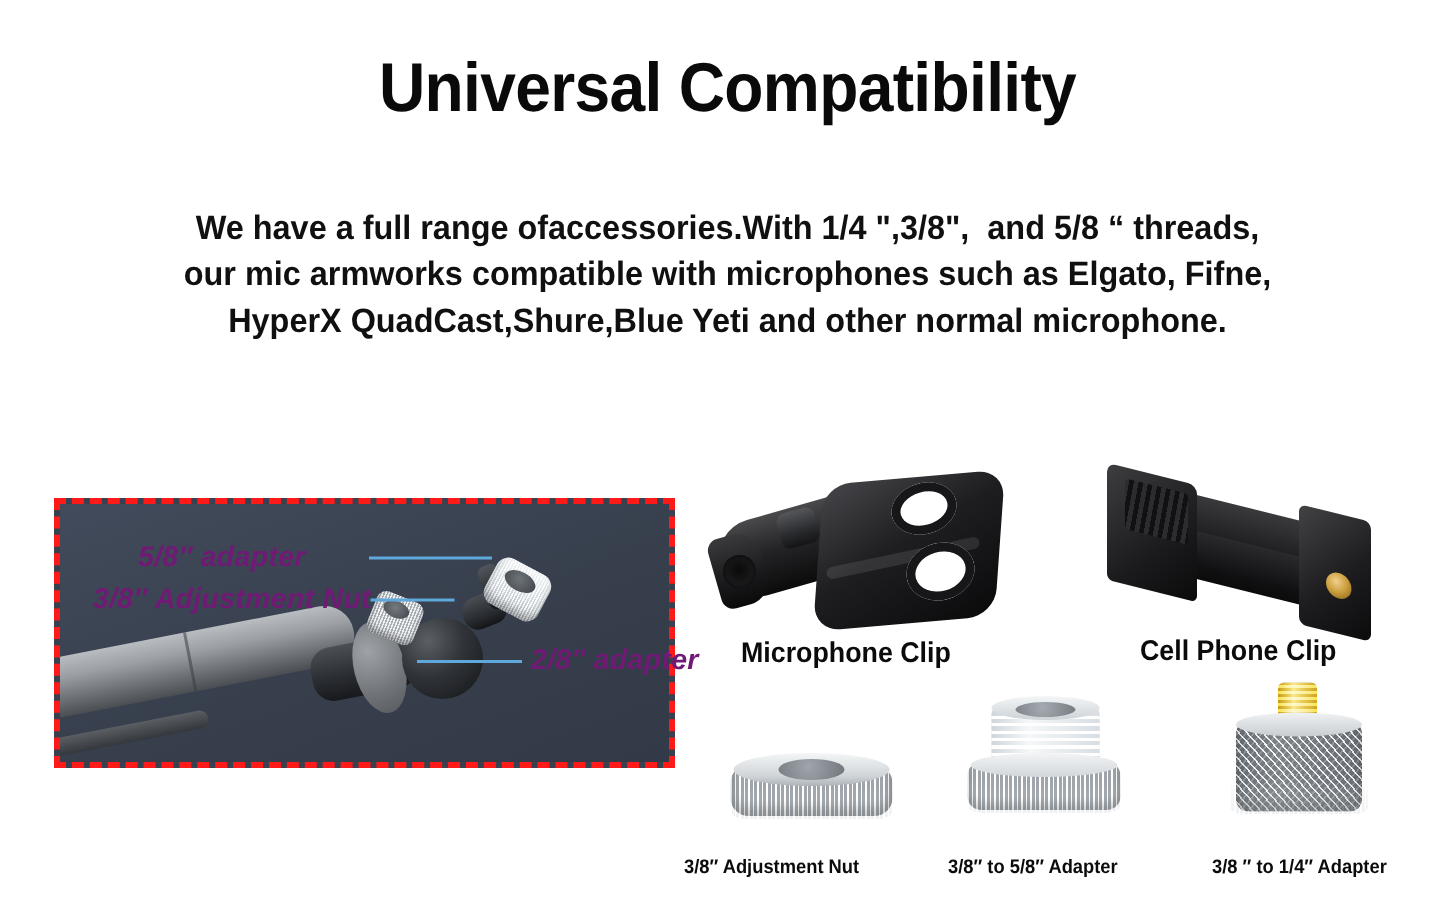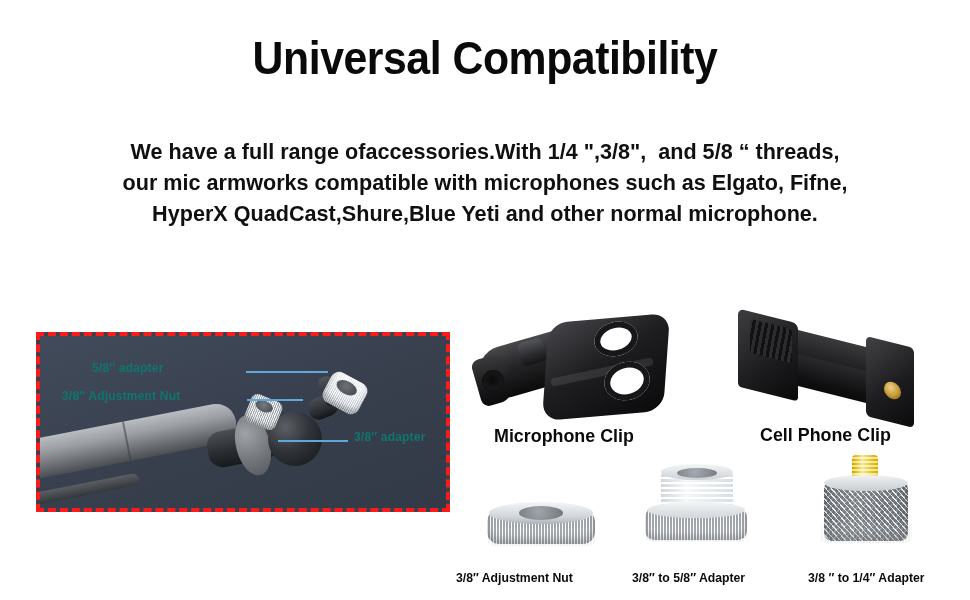--- a/index.html
+++ b/index.html
@@ -189,25 +189,26 @@
     position: absolute;
     left: 6px; top: 4px;
     width: 18px; height: 11px;
     border-radius: 50%;
     background: radial-gradient(circle at 45% 40%, #757a80 0%, #43474c 100%);
   }
 
   
   .callout {
     position: absolute;
-    color: #0f766e;
-    font-size: 12px;
+    color: #701a75;
+    font-size: 19px;
     font-weight: 700;
     white-space: nowrap;
     letter-spacing: 0.2px;
+    font-style: italic;
   }
   .lead-line {
     position: absolute;
     height: 2px;
     background: #5fa8dc;
   }
 
   .callout-58  { left: 92px;  top: 361px; }
   .lead-58     { left: 246px; top: 371px; width: 82px; }
   .callout-nut { left: 62px;  top: 389px; }
@@ -505,21 +506,21 @@
   </div>
 </div>
 
 <div class="lead-line lead-58"></div>
 <div class="callout callout-58">5/8″  adapter</div>
 
 <div class="lead-line lead-nut"></div>
 <div class="callout callout-nut">3/8″  Adjustment Nut</div>
 
 <div class="lead-line lead-38"></div>
-<div class="callout callout-38">3/8″  adapter</div>
+<div class="callout callout-38">2/8″  adapter</div>
 
 <div class="product mic-clip">
   <div class="mc-barrel"></div>
   <div class="mc-barrel-end"></div>
   <div class="mc-screwhole"></div>
   <div class="mc-knob"></div>
   <div class="mc-yoke"></div>
   <div class="mc-ridge"></div>
   <div class="mc-hole h1"></div>
   <div class="mc-hole h2"></div>

